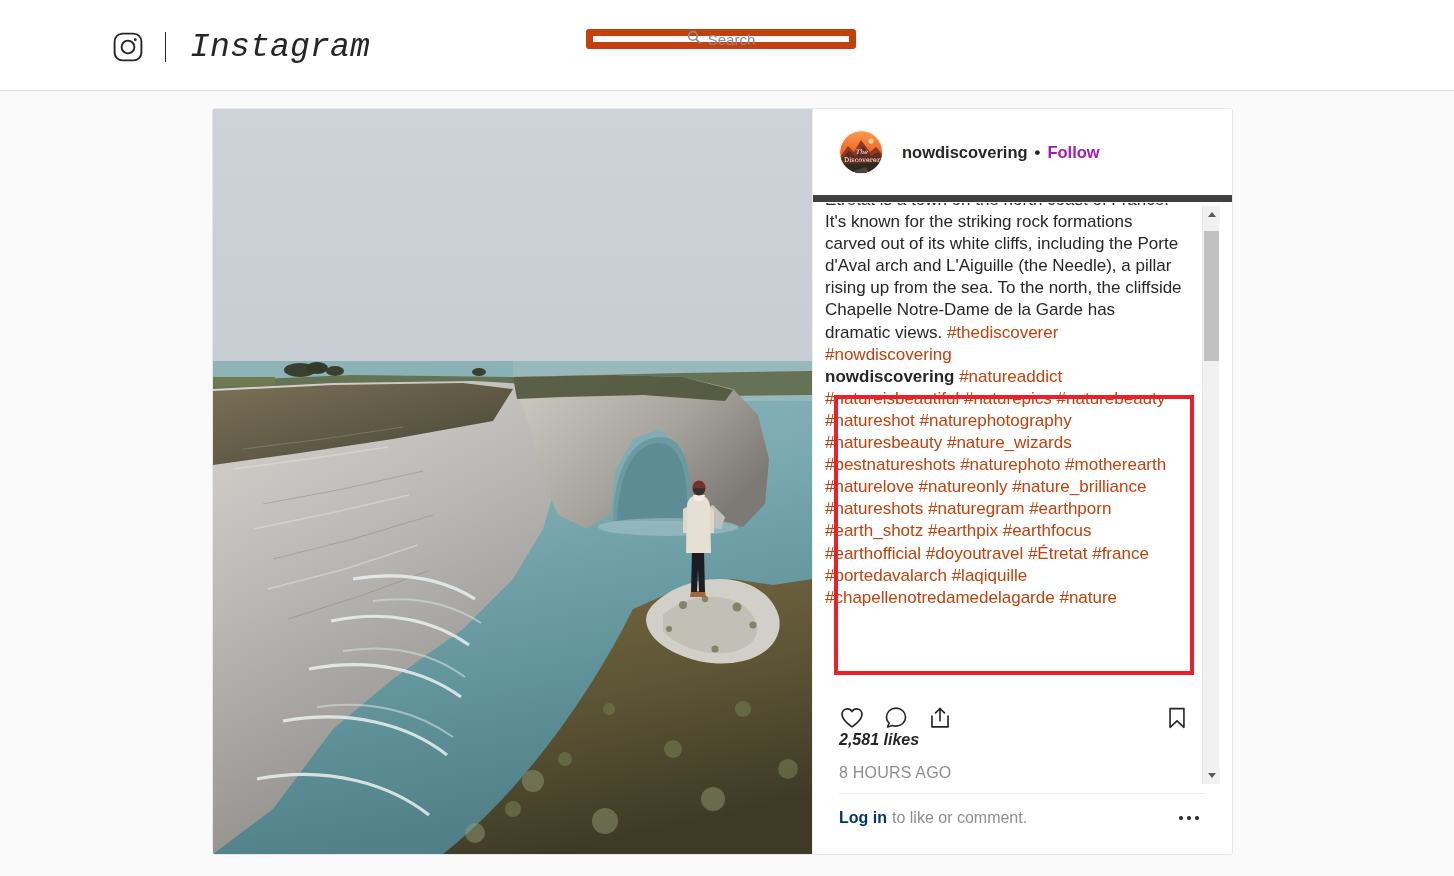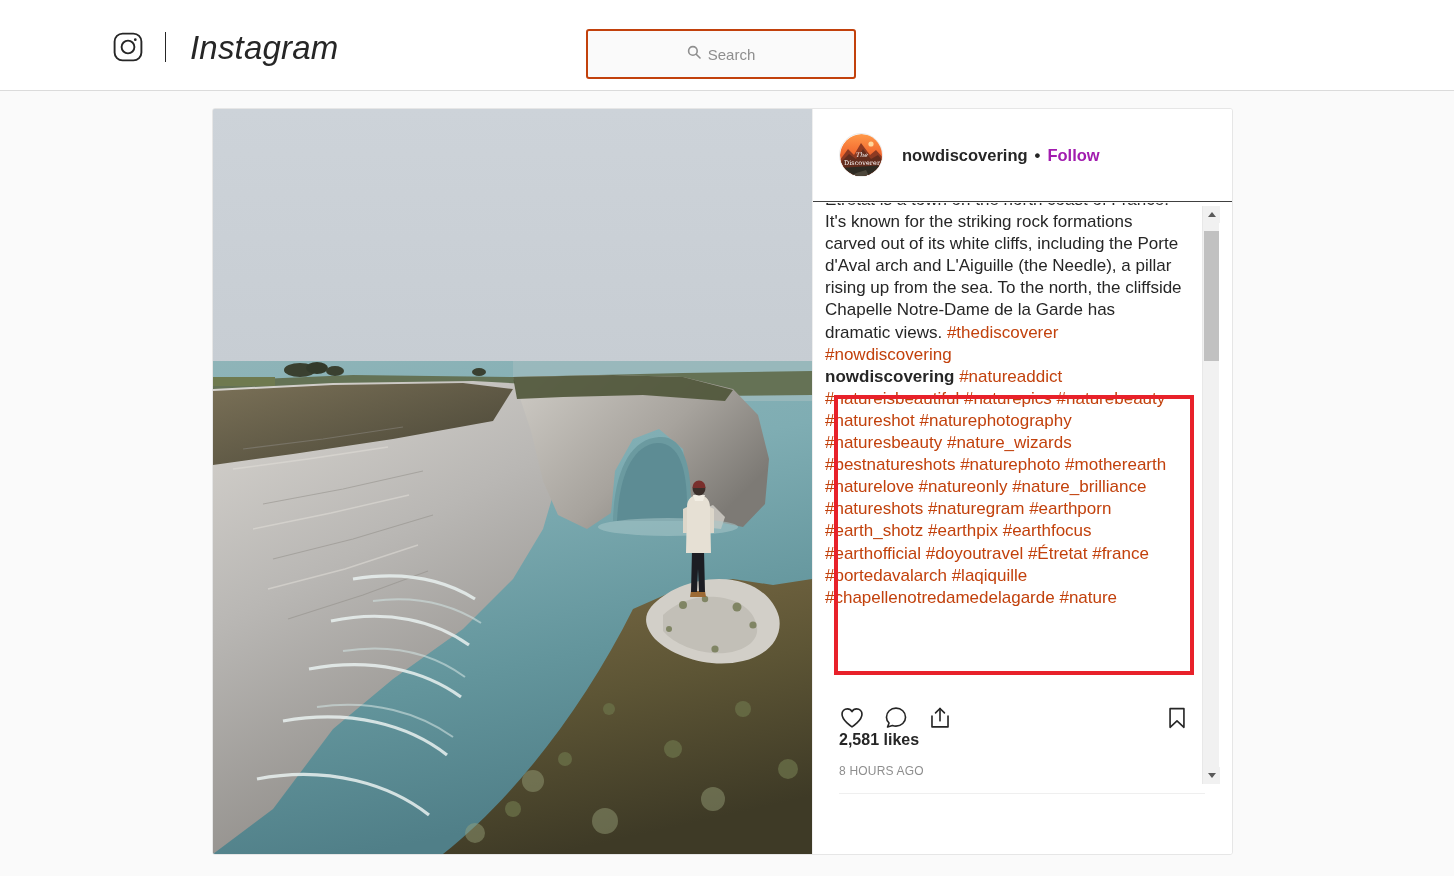--- a/index.html
+++ b/index.html
@@ -21,34 +21,34 @@
   #brand {
     position: absolute; left: 113px; top: 26px;
     display: flex; align-items: center; height: 42px;
   }
   #camera-icon { width: 30px; height: 30px; display: block; }
   #brand-divider {
     width: 1px; height: 30px; background: #262626;
     margin: 0 24px 0 22px;
   }
   #wordmark {
-    font-family: Liberation Sans, sans-serif;
+    font-family: Liberation Mono, monospace;
     font-style: italic;
     font-size: 33px;
     font-weight: 400;
     color: #262626;
     letter-spacing: 0.2px;
     line-height: 1;
     white-space: nowrap;
   }
   #searchbox {
     position: absolute; left: 586px; top: 29px;
-    width: 270px; height: 50px;
+    width: 270px; height: 20px;
     background: #fafafa;
-    border: 2px solid #c2410c;
+    border: 7px solid #c2410c;
     border-radius: 3px;
     display: flex; align-items: center; justify-content: center;
   }
   #searchbox .sicon { margin-right: 7px; display: block; }
   #search-placeholder {
     font-size: 15px; color: #8e8e8e; line-height: 1;
   }
 
   
   #post-card {
@@ -75,21 +75,21 @@
   #detail-pane {
     flex: 1 1 auto;
     position: relative;
     background: #ffffff;
     border-left: 1px solid #efefef;
   }
 
   #post-header {
     position: absolute; left: 0; top: 0;
     width: 100%; height: 93px;
-    border-bottom: 1px solid #404040;
+    border-bottom: 7px solid #404040;
     display: flex; align-items: center;
     padding-left: 26px;
   }
   #avatar {
     width: 44px; height: 44px; border-radius: 50%;
     overflow: hidden; flex: 0 0 44px;
     position: relative;
     border: 1px solid rgba(0,0,0,.08);
   }
   #avatar svg { display: block; width: 44px; height: 44px; }
@@ -172,25 +172,25 @@
     position: absolute; left: 0; top: 580px;
     width: 100%; height: 52px;
     padding: 10px 26px 0 26px;
     display: flex; align-items: center;
   }
   .act { margin-right: 18px; cursor: pointer; display: block; }
   #save-icon { margin-left: auto; margin-right: 16px; cursor: pointer; display: block; }
 
   #likes {
     position: absolute; left: 26px; top: 622px;
-    font-size: 16px; font-weight: 600; color: #262626;
+    font-size: 16px; font-weight: 600; color: #262626; font-style: italic;
   }
   #timestamp {
     position: absolute; left: 26px; top: 655px;
-    font-size: 12px; color: #8e8e8e; letter-spacing: .2px; text-align: center;
+    font-size: 16px; color: #8e8e8e; letter-spacing: .2px; text-align: center;
   }
   #comment-divider {
     position: absolute; left: 26px; top: 684px;
     width: 366px; height: 1px; background: #efefef;
   }
   #login-row {
     position: absolute; left: 26px; top: 700px;
     width: 366px;
     display: flex; align-items: center;
     font-size: 16px; color: #8e8e8e;
@@ -443,17 +443,26 @@
         <svg width="26" height="26" viewBox="0 0 24 24" fill="none" stroke="#262626" stroke-width="1.5" stroke-linejoin="round">
           <path d="M5.6 3.4 L18.4 3.4 L18.4 20.6 L12 14.6 L5.6 20.6 Z"></path>
         </svg>
       </span>
     </div>
 
     <div id="likes">2,581 likes</div>
     <div id="timestamp">8 HOURS AGO</div>
     <div id="comment-divider"></div>
 
+    <div id="login-row">
+      <span id="login-link">Log in</span>
+      <span id="login-rest">to like or comment.</span>
+      <span id="more-dots">
+          <i></i>
+          <i></i>
+          <i></i>
+        </span>
+    </div>
 
   </div>
 </div>
 
 <div id="highlight-box"></div>
 
 </body></html>

